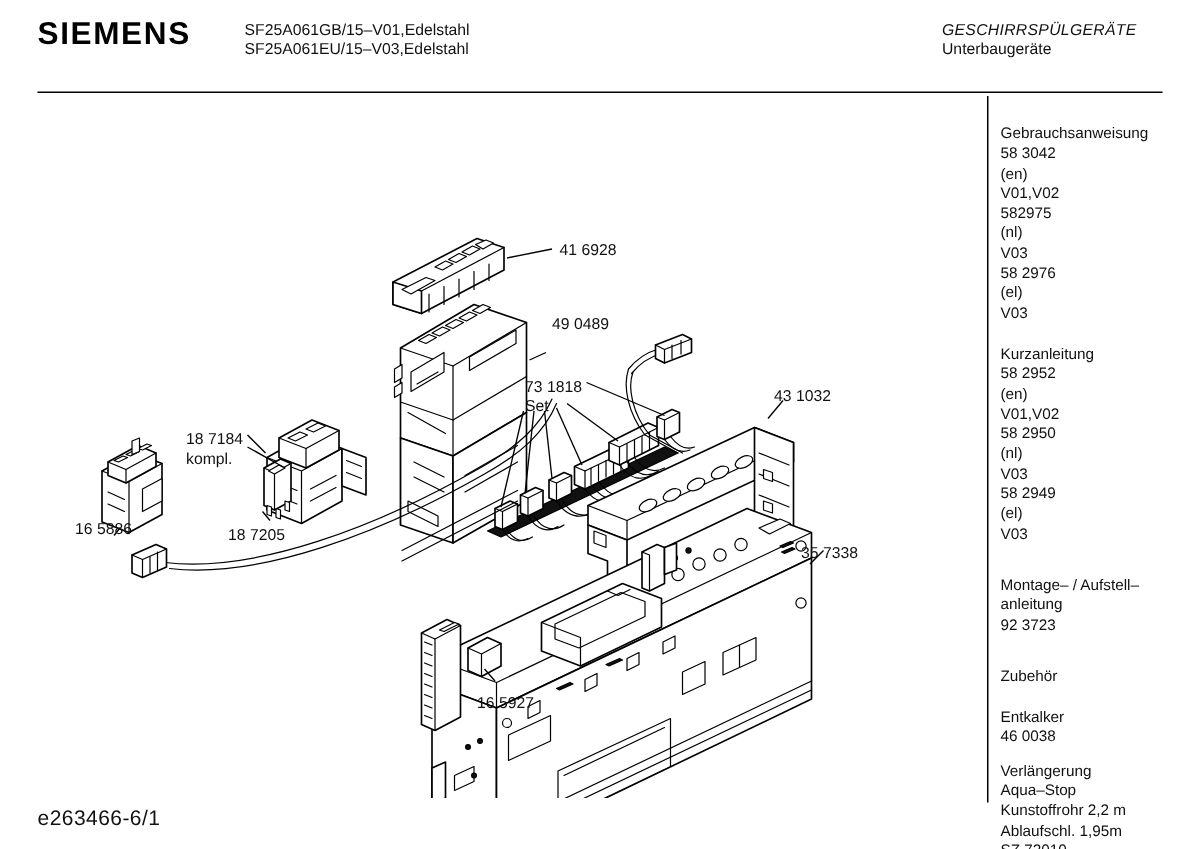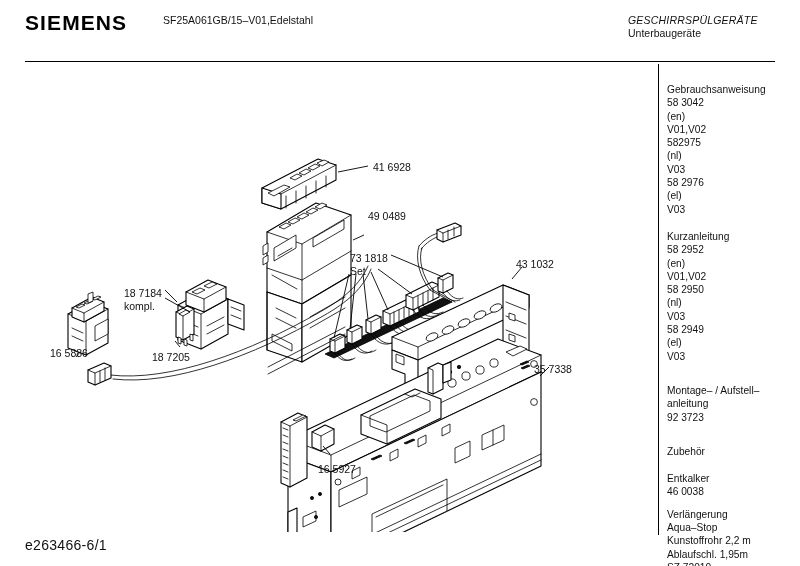--- a/index.html
+++ b/index.html
@@ -117,20 +117,21 @@
 </style>
 </head>
 <body>
 
 <div id="page">
 
   <div id="brand-logo">SIEMENS</div>
 
   <div id="model-list">
     <div>SF25A061GB/15–V01,Edelstahl</div>
+    <div>SF25A061EU/15–V03,Edelstahl</div>
   </div>
 
   <div id="category-block">
     <div id="category-title">GESCHIRRSPÜLGERÄTE</div>
     <div id="category-sub">Unterbaugeräte</div>
   </div>
 
   <div id="header-rule"></div>
 
   <div id="sidebar-divider"></div>

